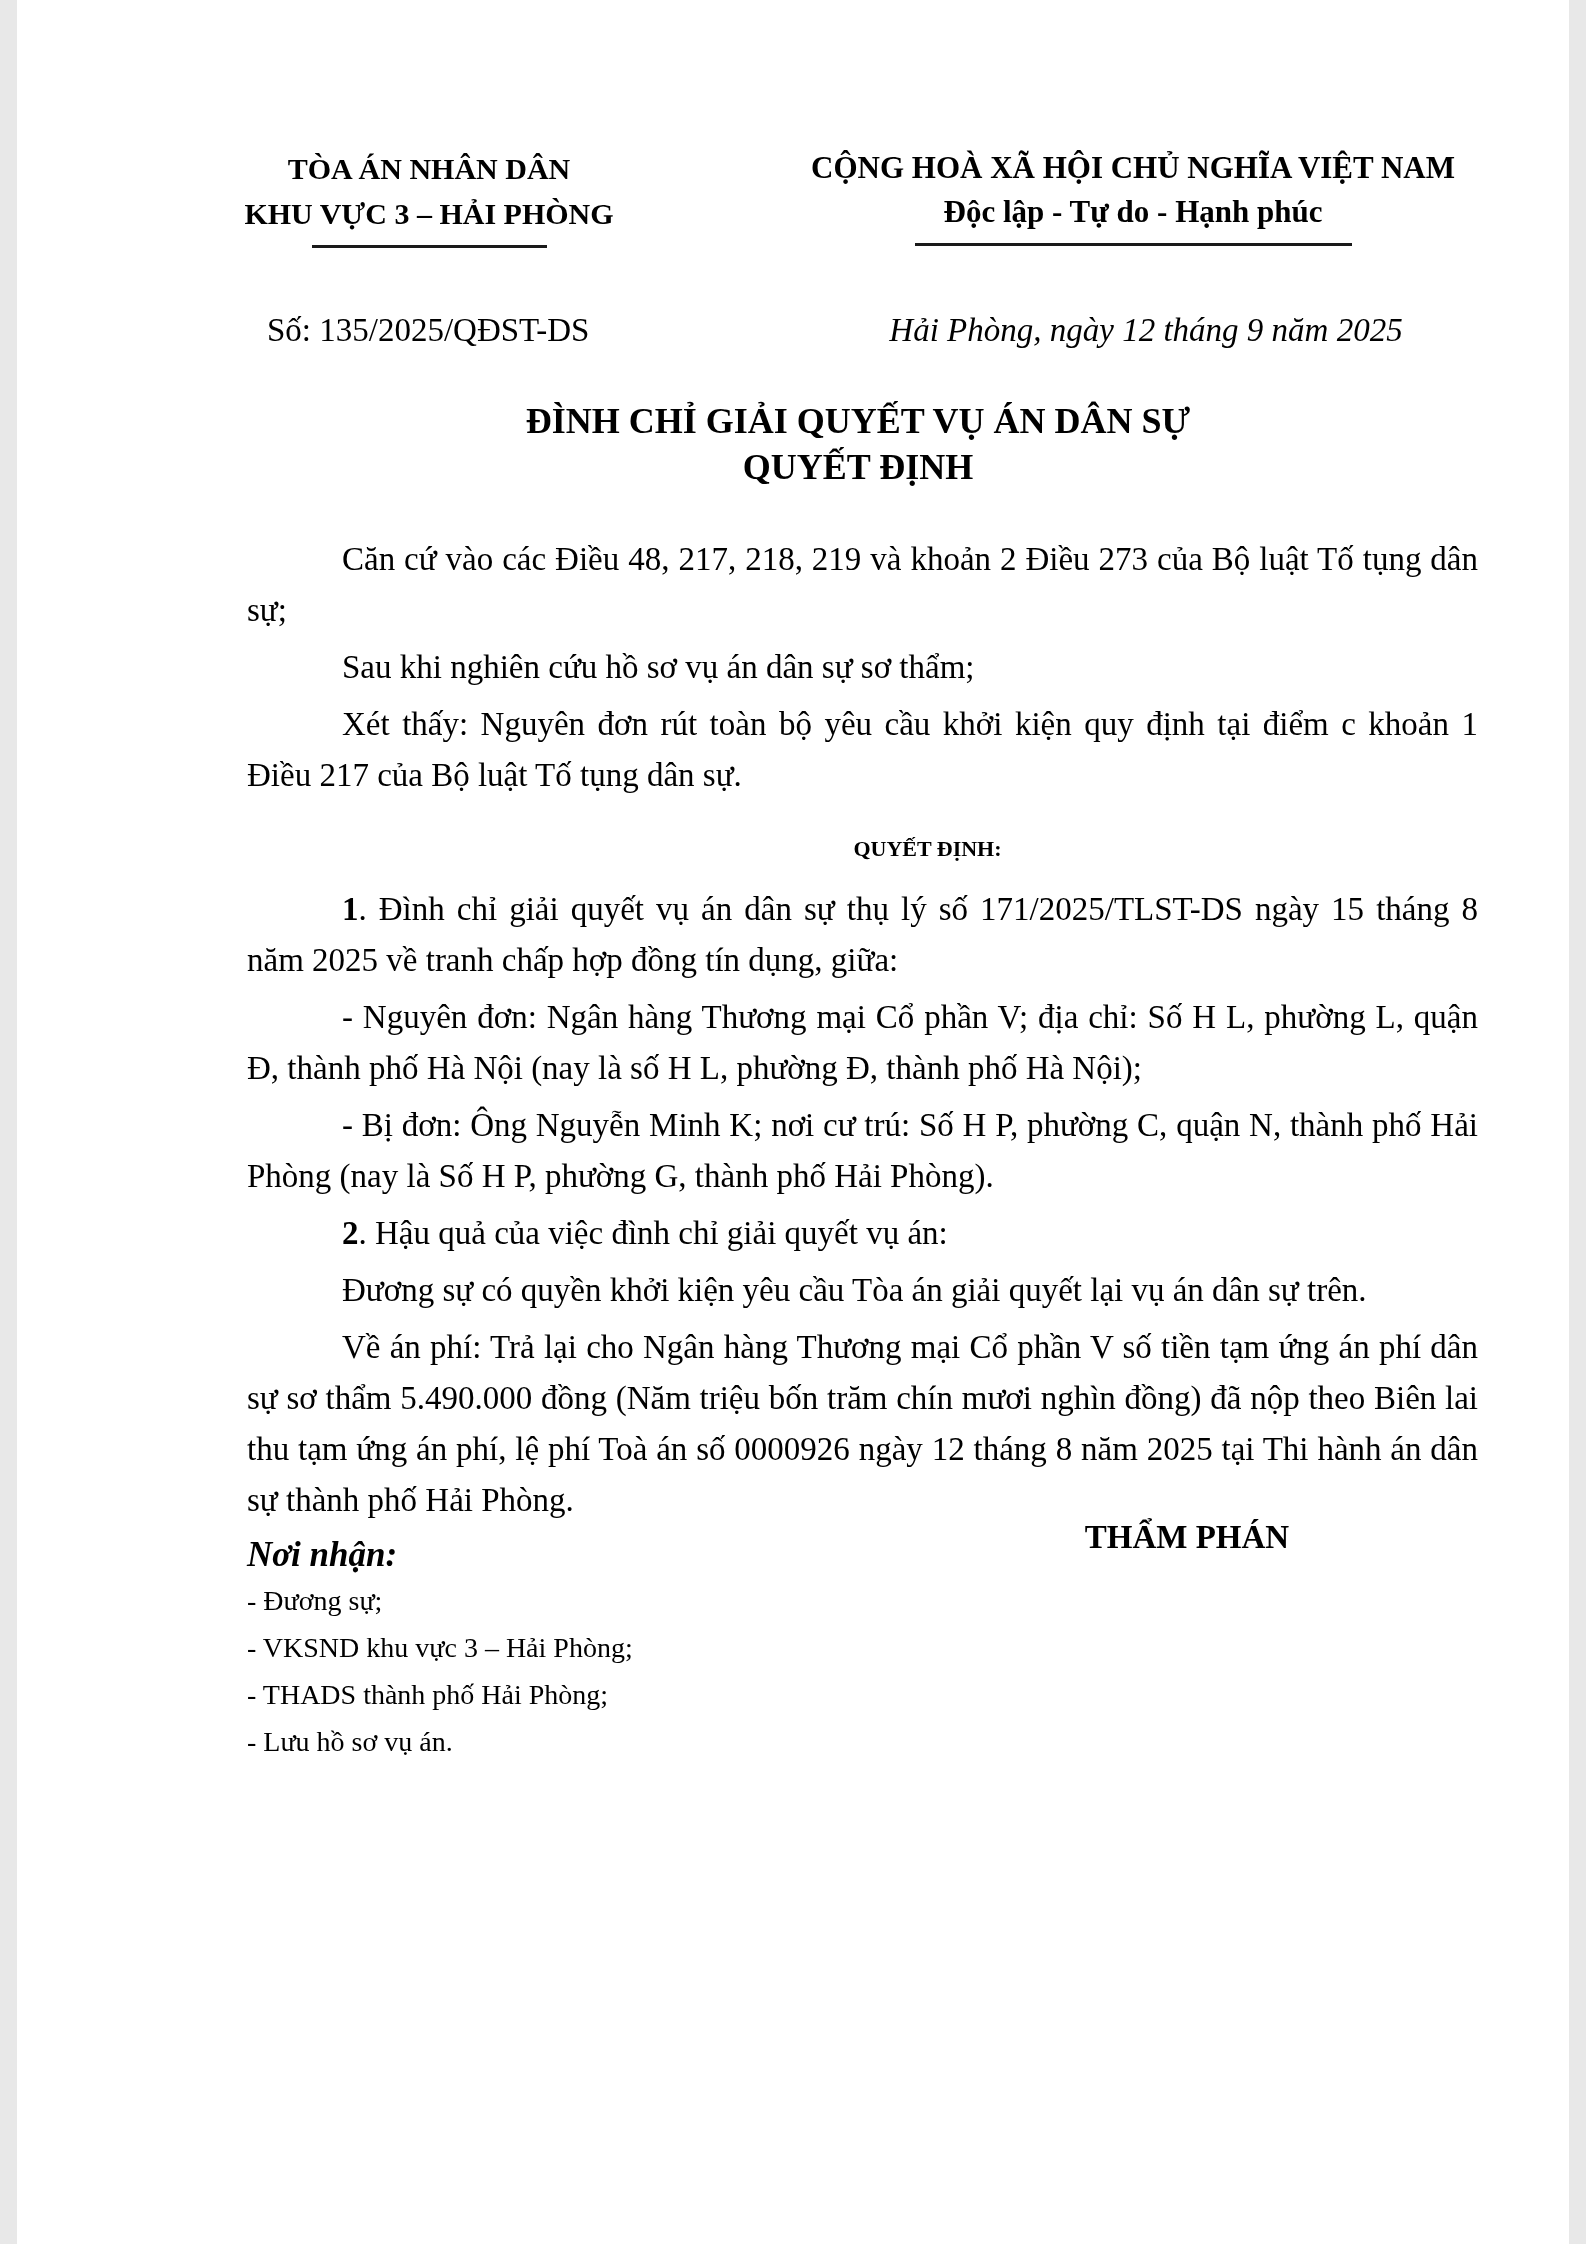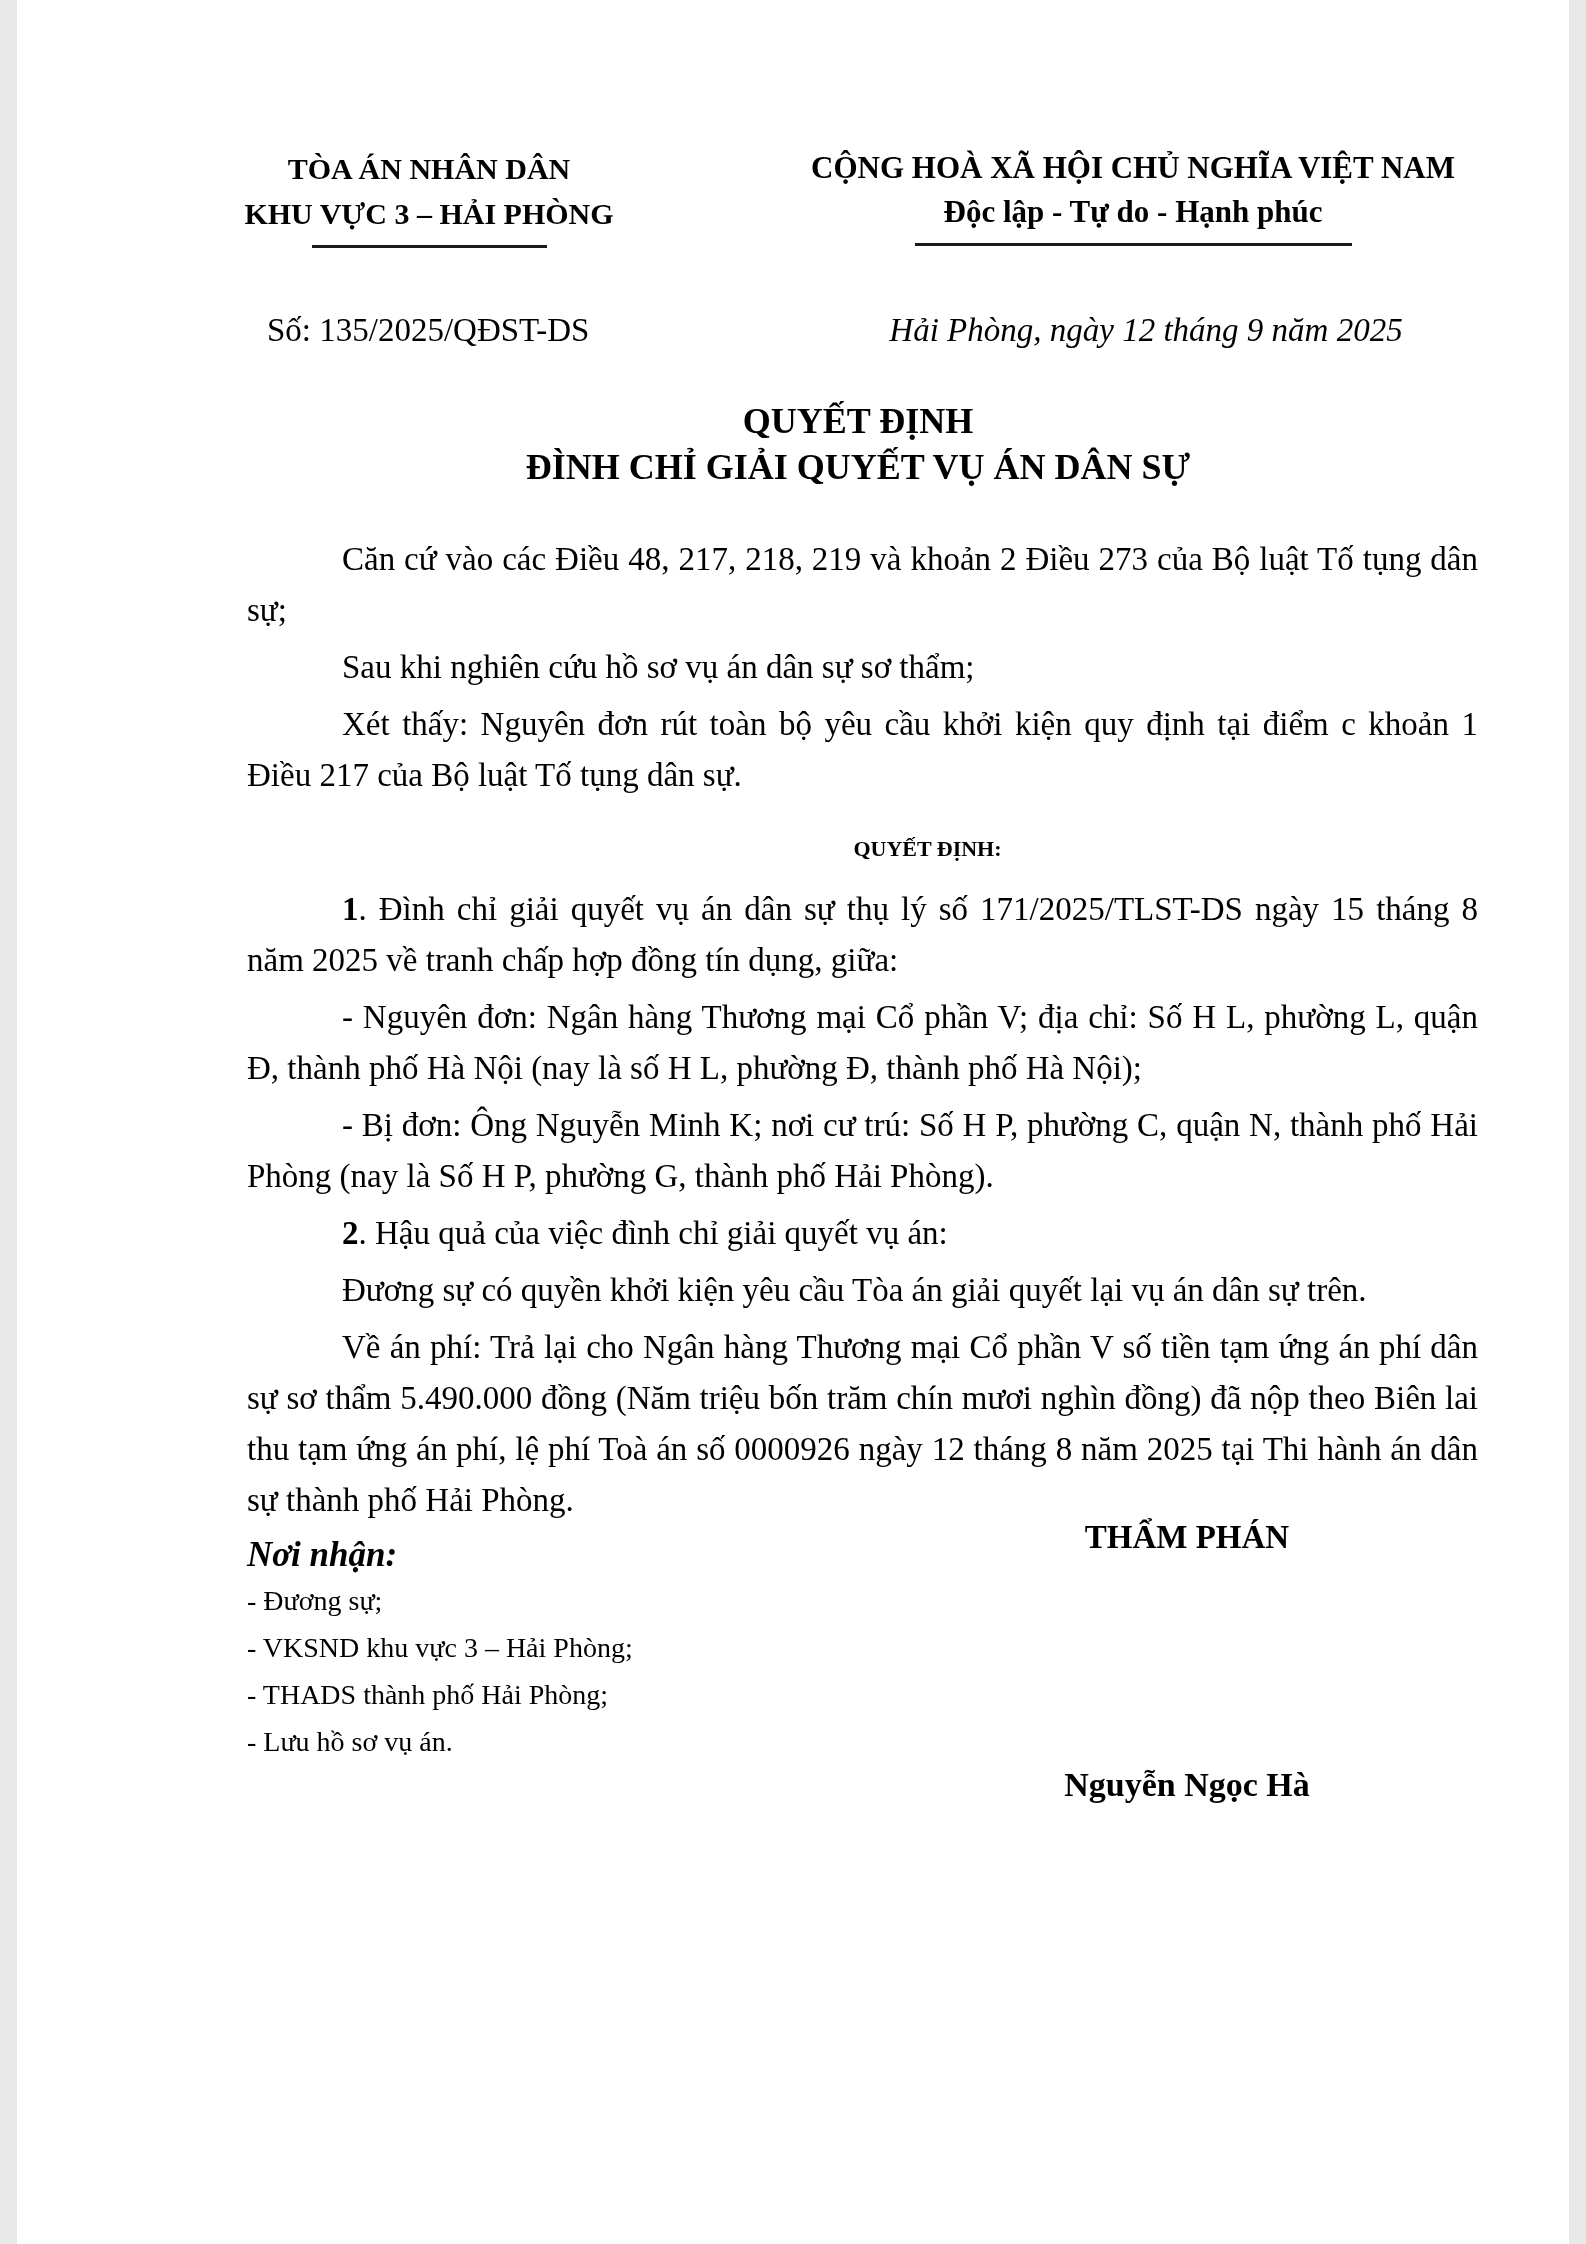--- a/index.html
+++ b/index.html
@@ -58,22 +58,22 @@
       <div class="rule rule-right"></div>
     </div>
   </div>
 
   <div class="docnum-row">
     <div class="doc-number">Số: 135/2025/QĐST-DS</div>
     <div class="date-line">Hải Phòng, ngày 12 tháng 9 năm 2025</div>
   </div>
 
   <div class="title-block">
+    <div>ĐÌNH CHỈ GIẢI QUYẾT VỤ ÁN DÂN SỰ</div>
     <div>QUYẾT ĐỊNH</div>
-    <div>ĐÌNH CHỈ GIẢI QUYẾT VỤ ÁN DÂN SỰ</div>
   </div>
 
   <div class="body-text">
     <p>Căn cứ vào các Điều 48, 217, 218, 219 và khoản 2 Điều 273 của Bộ luật Tố tụng dân sự;</p>
     <p>Sau khi nghiên cứu hồ sơ vụ án dân sự sơ thẩm;</p>
     <p>Xét thấy: Nguyên đơn rút toàn bộ yêu cầu khởi kiện quy định tại điểm c khoản 1 Điều 217 của Bộ luật Tố tụng dân sự.</p>
 
     <p class="decision-heading">QUYẾT ĐỊNH:</p>
 
     <p><b>1</b><span>. Đình chỉ giải quyết vụ án dân sự thụ lý số 171/2025/TLST-DS ngày 15 tháng 8 năm 2025 về tranh chấp hợp đồng tín dụng, giữa:</span></p>
@@ -86,17 +86,16 @@
 
   <div class="footer">
     <div class="recipients-label">Nơi nhận:</div>
     <div class="recipient">- Đương sự;</div>
     <div class="recipient">- VKSND khu vực 3 – Hải Phòng;</div>
     <div class="recipient">- THADS thành phố Hải Phòng;</div>
     <div class="recipient">- Lưu hồ sơ vụ án.</div>
 
     <div class="sig-block">
       <div class="sig-title">THẨM PHÁN</div>
-      <div class="sig-name">Nguyễn Ngọc Hà</div>
     </div>
   </div>
 
 </div>
 
 </body></html>

